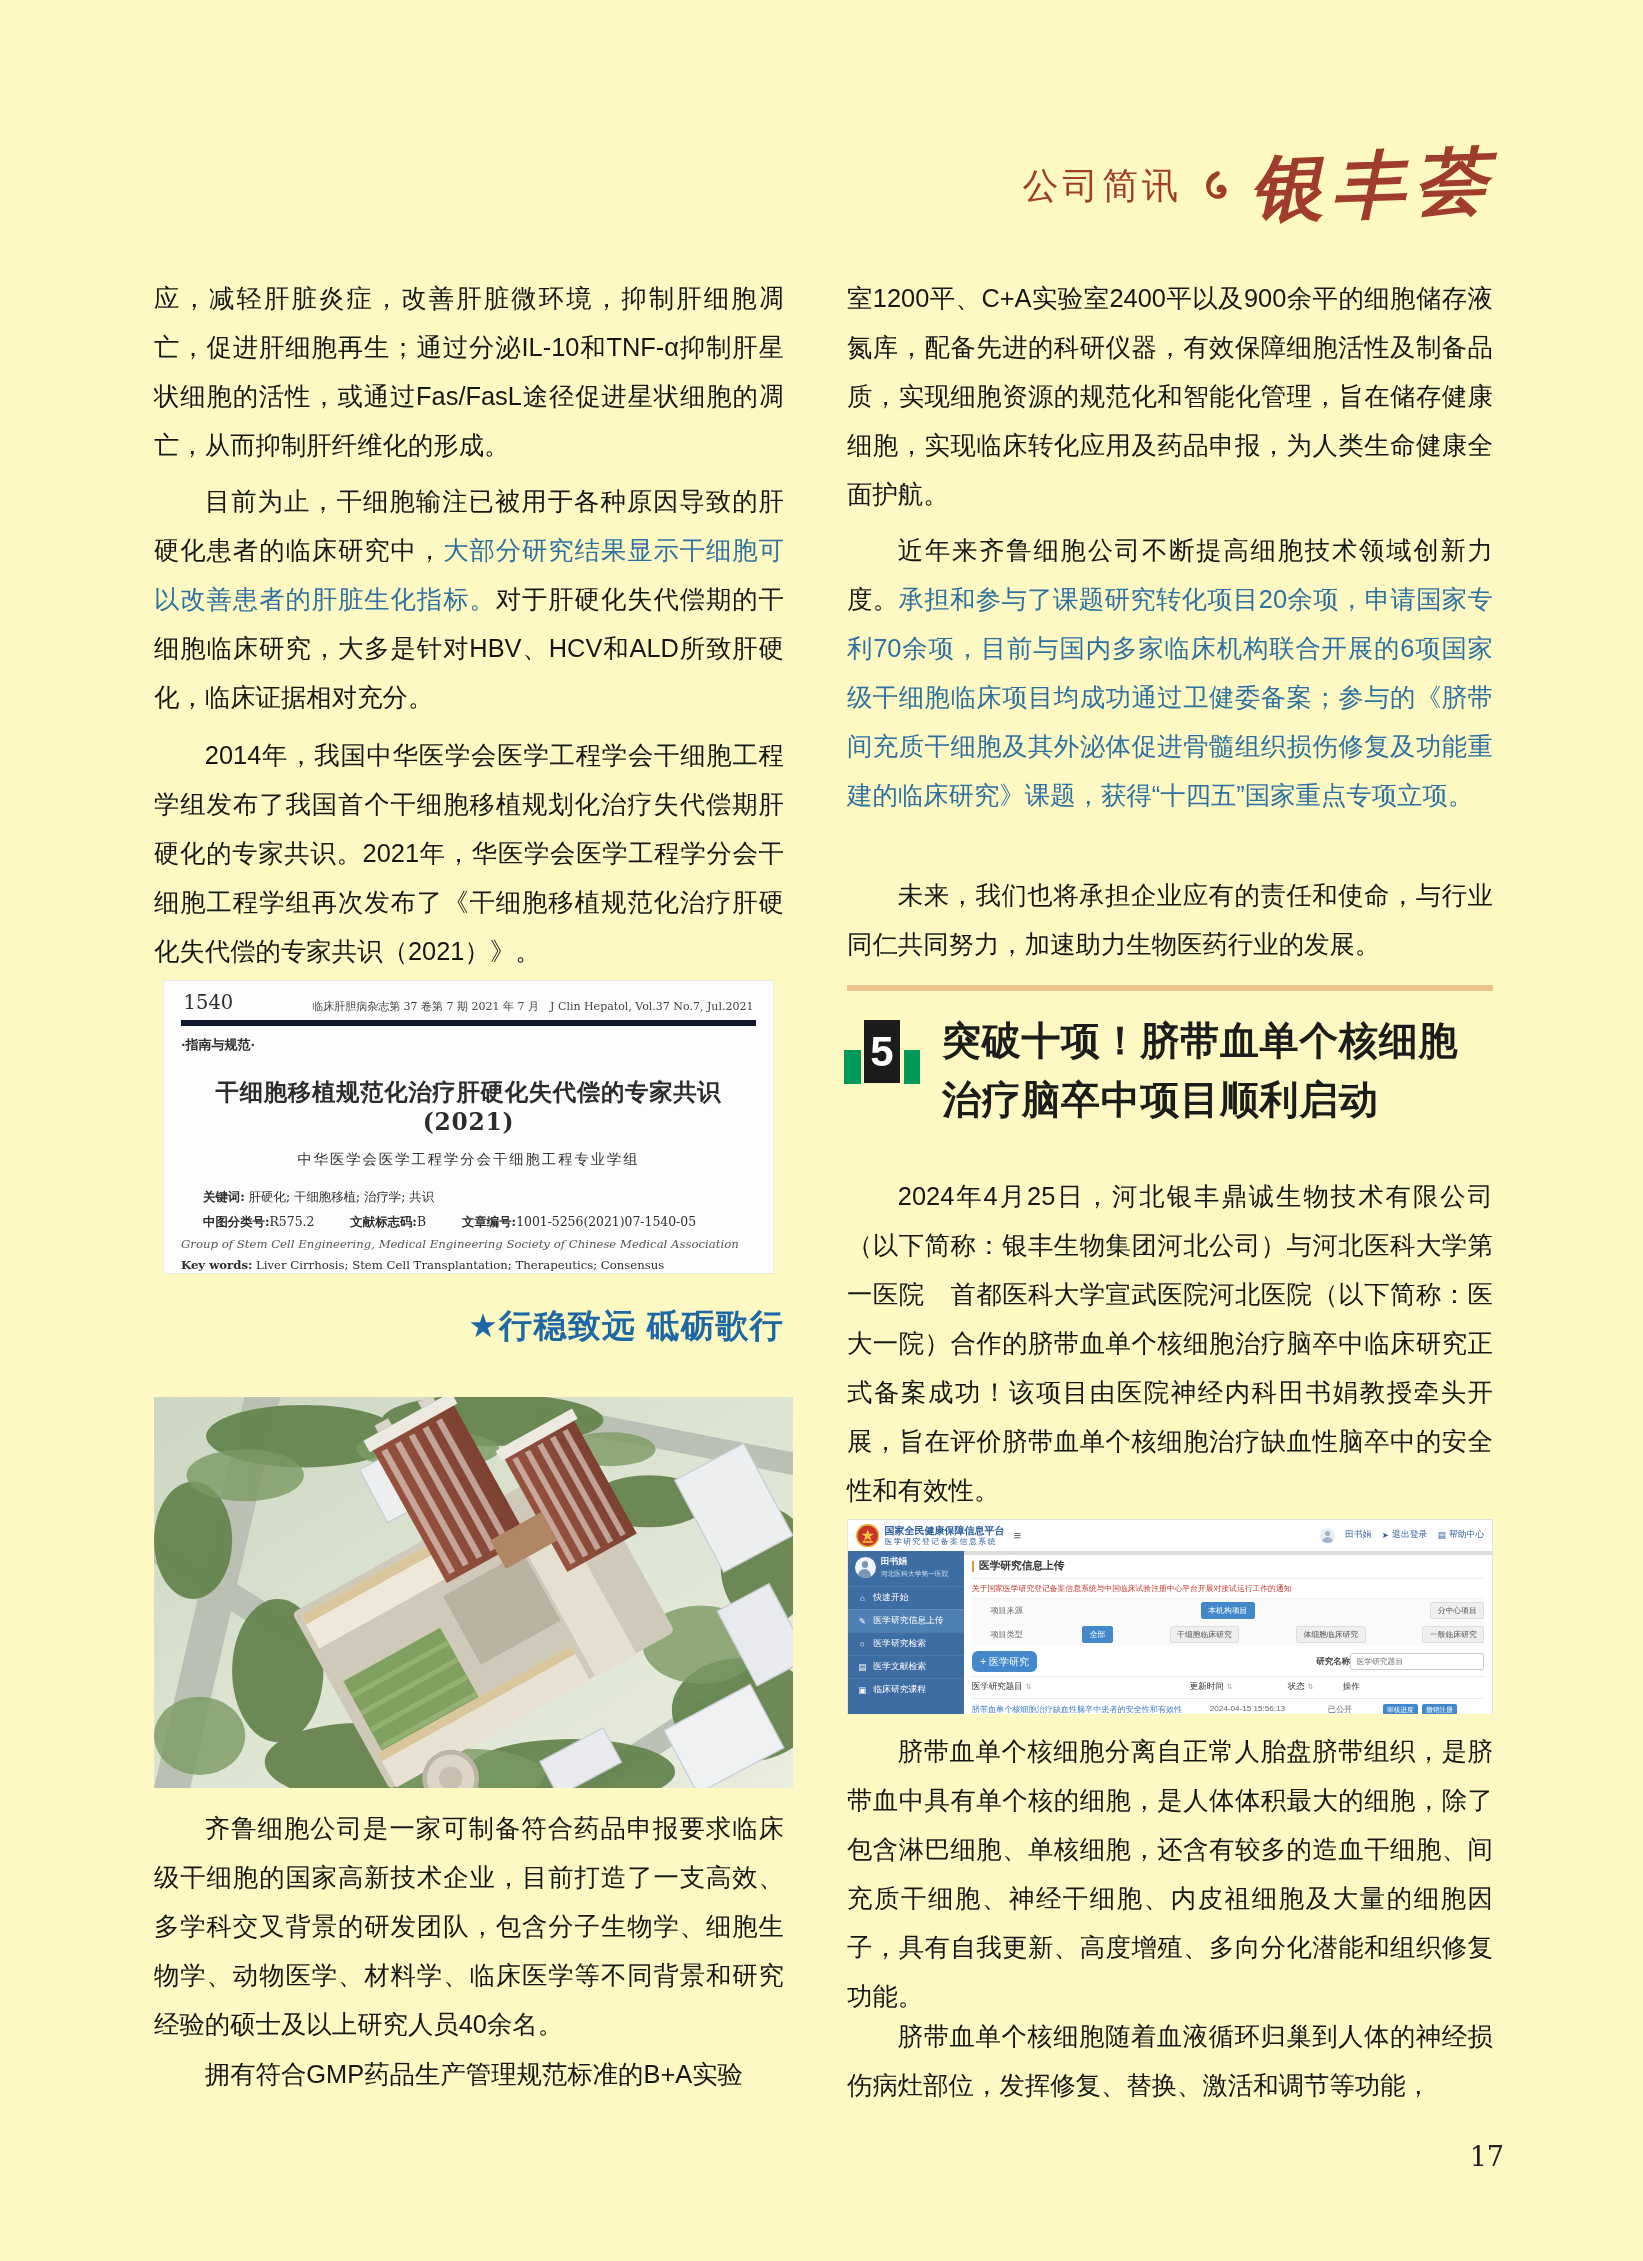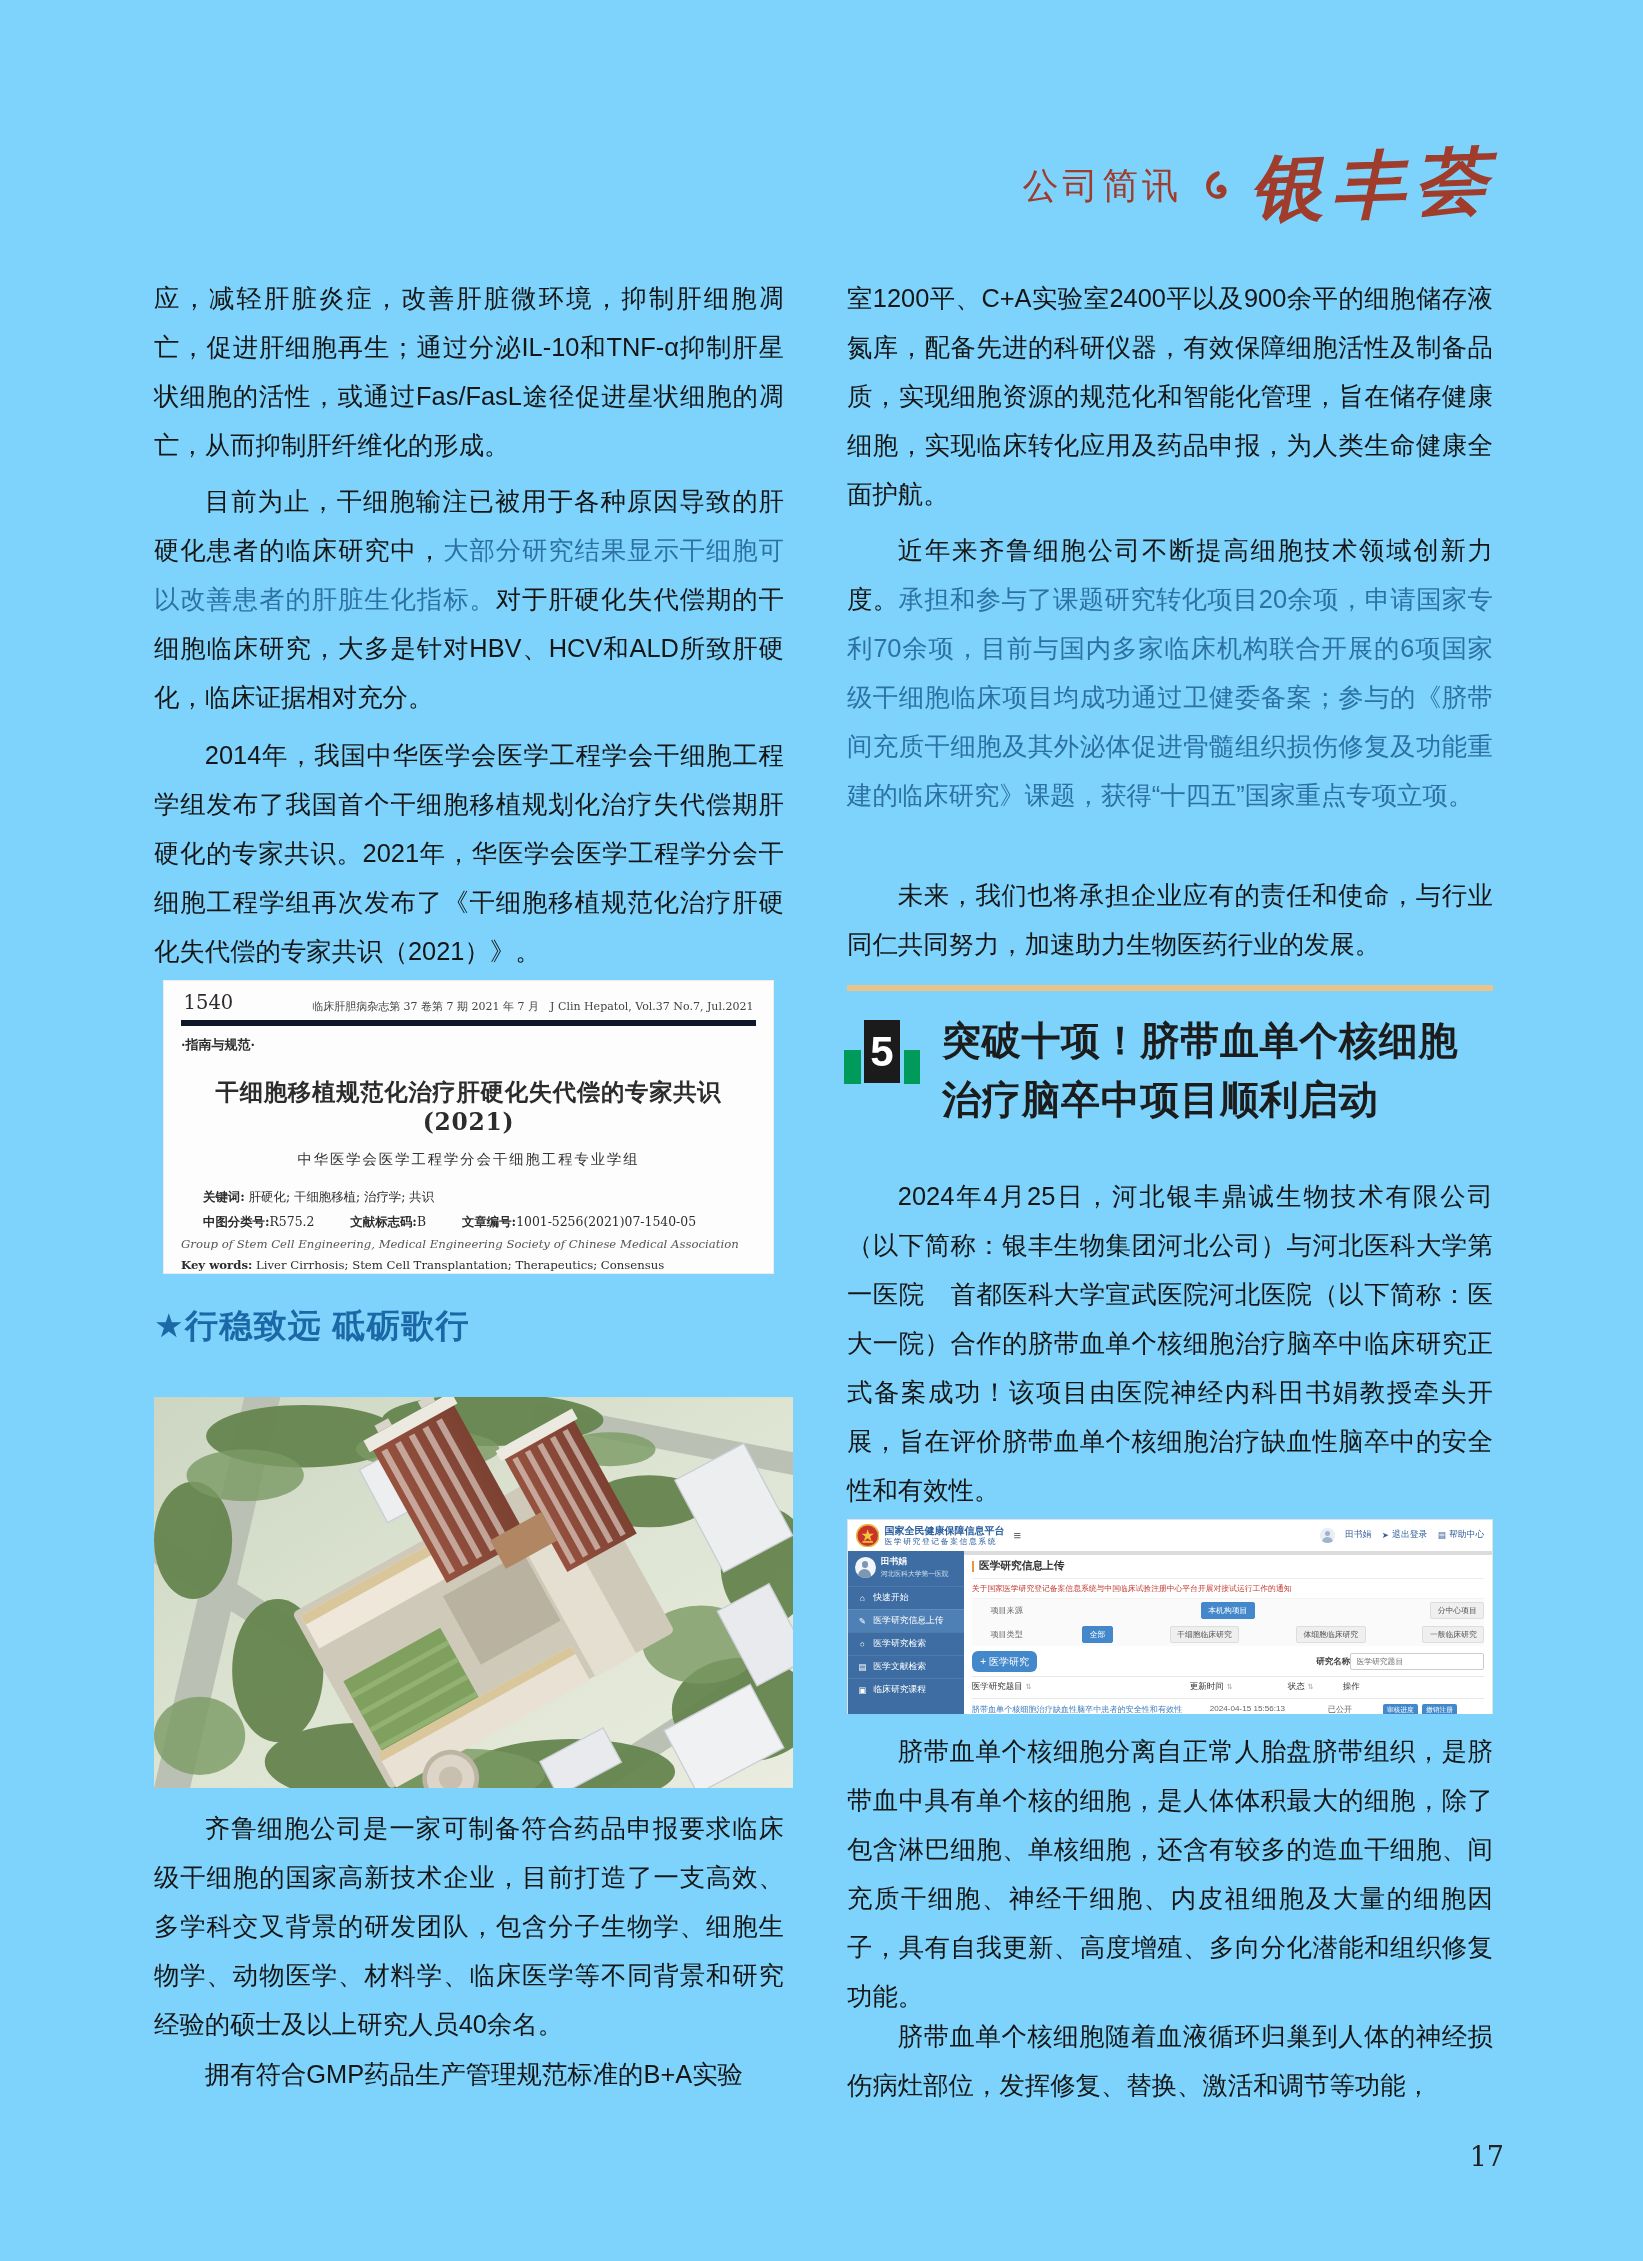--- a/index.html
+++ b/index.html
@@ -1,17 +1,17 @@
 <!DOCTYPE html>
 <html style="font-size:10.4px"><head>
 <meta charset="utf-8">
 <style>
   html,body { margin:0; padding:0; background:#888; }
   .page {
-    position:relative; width:1644px; height:2261px; background:#7dd3fc;
+    position:relative; width:1644px; height:2261px; background:#fef9c3;
     font-family:"Liberation Sans","DejaVu Sans",sans-serif; color:#141414;
     overflow:hidden;
   }
   
   .masthead { position:absolute; top:137px; right:148px; display:flex; align-items:center; gap:17px; }
   .masthead .section-label { font-size:36px; letter-spacing:3.9px; color:#a03c2c; }
   .masthead .brand {
     font-family:"DejaVu Serif","Liberation Serif",serif; font-weight:bold; font-style:italic;
     font-size:73px; color:#a03c2c; letter-spacing:9px; transform:rotate(-2deg);
   }
@@ -148,21 +148,21 @@
       <span><b>文献标志码:</b><span>B</span></span>
       <span><b>文章编号:</b><span>1001-5256(2021)07-1540-05</span></span>
     </div>
     <div class="j-en-author">Group of Stem Cell Engineering, Medical Engineering Society of Chinese Medical Association</div>
     <div class="j-en-kw">
       <b>Key words:</b>
       <span>Liver Cirrhosis; Stem Cell Transplantation; Therapeutics; Consensus</span>
     </div>
   </div>
 
-  <div class="colblock subhead" style="left:154px; top:1304px; width:630px;">★行稳致远 砥砺歌行</div>
+  <div class="colblock subhead" style="left:154px; top:1304px; width:630px;text-align:right;">★行稳致远 砥砺歌行</div>
 
   <svg class="photo" viewBox="0 0 981 600">
     <defs>
       <linearGradient id="bgG" x1="0" y1="0" x2="1" y2="1">
         <stop offset="0" stop-color="#ccd6c2"></stop>
           <stop offset="0.5" stop-color="#dde4d2"></stop>
           <stop offset="1" stop-color="#e9ecdf"></stop>
       </linearGradient>
       <linearGradient id="twG" x1="0" y1="0" x2="1" y2="0">
         <stop offset="0" stop-color="#96523f"></stop>

